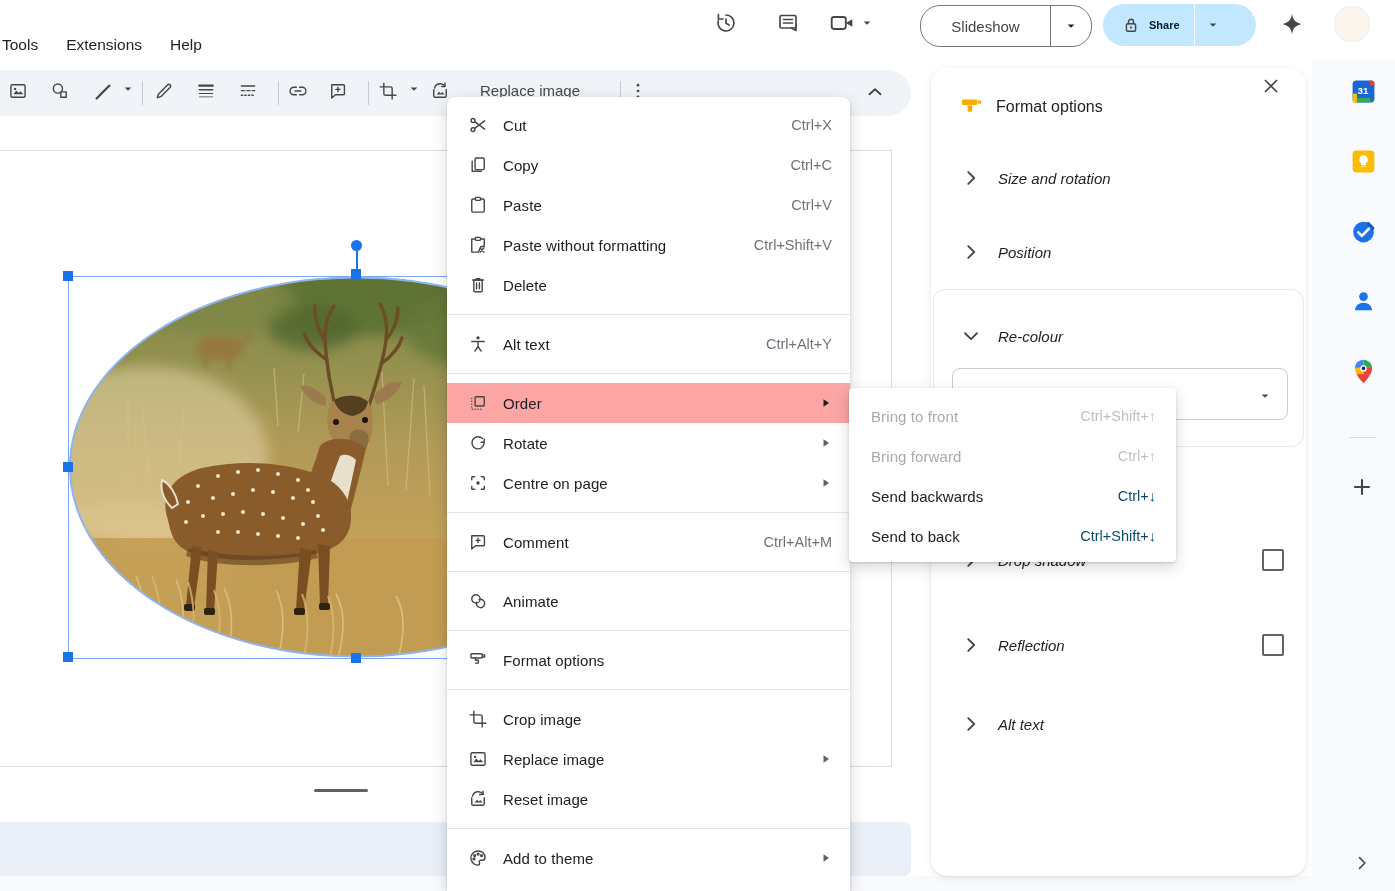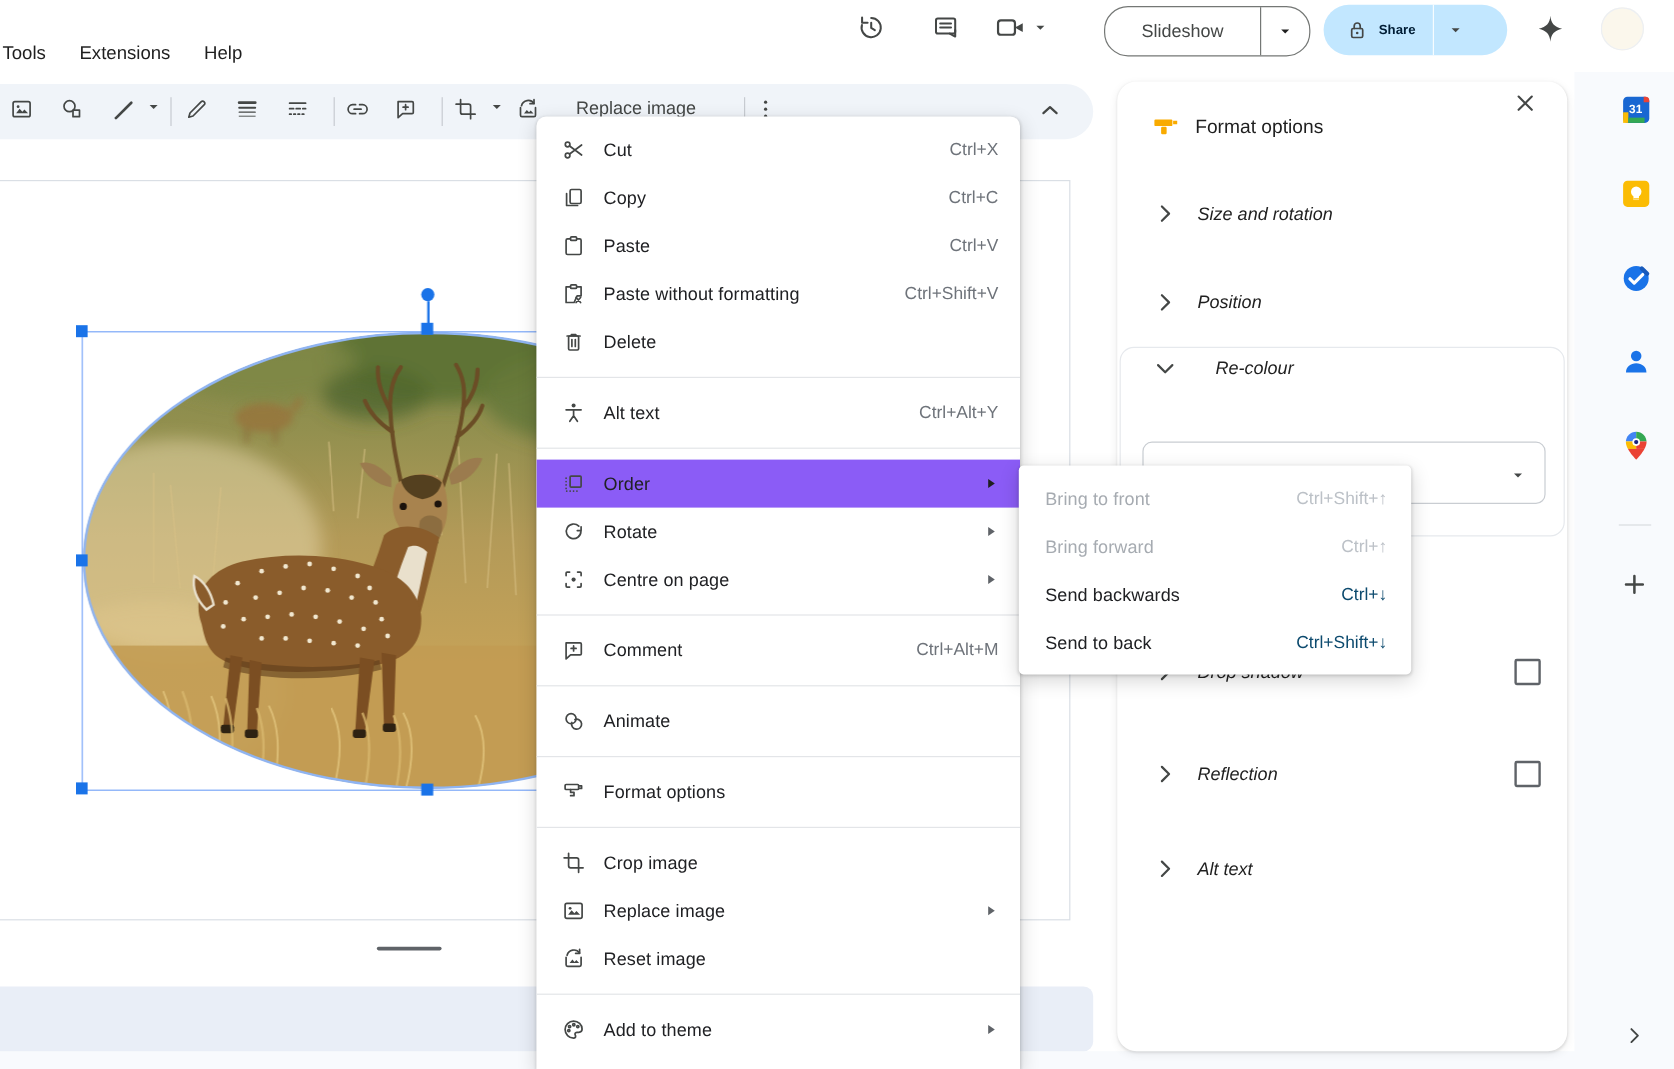--- a/index.html
+++ b/index.html
@@ -41,21 +41,21 @@
   #notes-handle{left:314px;top:789px;width:54px;height:3px;background:#5f6368;border-radius:2px;}
   #notes-bar{left:-10px;top:822px;width:921px;height:54px;background:#e9eef7;border-radius:0 8px 8px 0;
      display:flex;align-items:center;font-size:15px;color:#1f1f1f;}
   #bottom-strip{left:0;top:876px;width:1395px;height:15px;background:#f8fafd;}
   #right-rail-bg{left:1312px;top:60px;width:83px;height:831px;background:#f8fafd;}
 
   
   #context-menu{left:447px;top:97px;width:403px;height:794px;background:#fff;border-radius:8px 8px 0 0;
      box-shadow:0 1px 3px rgba(0,0,0,.16),0 5px 16px rgba(0,0,0,.16);z-index:30;padding-top:8px;box-sizing:border-box;overflow:hidden;}
   .cm-item{display:flex;align-items:center;height:40px;padding:0 18px 0 21px;font-size:15px;color:#202124;}
-  .cm-item.hl{background:#8b5cf6;}
+  .cm-item.hl{background:#fca5a5;}
   .cm-icon{width:20px;margin-right:15px;color:#444746;}
   .cm-label{flex:1;letter-spacing:.1px;}
   .cm-short{font-size:14.5px;color:#6e737a;}
   .cm-arrow{margin-left:12px;color:#5f6368;}
   .cm-arrow.dark{color:#1f1f1f;}
   .cm-hr{border:none;border-top:1px solid #e3e5e8;margin:9px 0;}
 
   
   #order-submenu{left:849px;top:388px;width:327px;height:174px;background:#fff;border-radius:4px;
      box-shadow:0 1px 3px rgba(0,0,0,.16),0 5px 16px rgba(0,0,0,.16);z-index:31;padding-top:8px;box-sizing:border-box;}
@@ -445,21 +445,21 @@
           <span class="fp-label">Size and rotation</span>
         </div>
         <div class="fp-row" style="top: 162px;">
           <span class="ic fp-chevron">
             <svg width="22" height="22" viewBox="0 0 24 24" fill="none" stroke="currentColor" stroke-width="1.7" stroke-linecap="round" stroke-linejoin="round">
               <path d="M9 5.5l6.5 6.5L9 18.5" stroke-width="2"></path>
             </svg>
           </span>
           <span class="fp-label">Position</span>
         </div>
-        <div class="fp-row" style="top: 217px; gap: 15px;">
+        <div class="fp-row" style="top: 246px;">
           <span class="ic fp-chevron">
             <svg width="22" height="22" viewBox="0 0 24 24" fill="none" stroke="currentColor" stroke-width="1.7" stroke-linecap="round" stroke-linejoin="round">
               <path d="M5.5 9l6.5 6.5L18.5 9" stroke-width="2"></path>
             </svg>
           </span>
           <span class="fp-label">Re-colour</span>
         </div>
         <div class="fp-row" style="top: 470px;">
           <span class="ic fp-chevron">
             <svg width="22" height="22" viewBox="0 0 24 24" fill="none" stroke="currentColor" stroke-width="1.7" stroke-linecap="round" stroke-linejoin="round">

